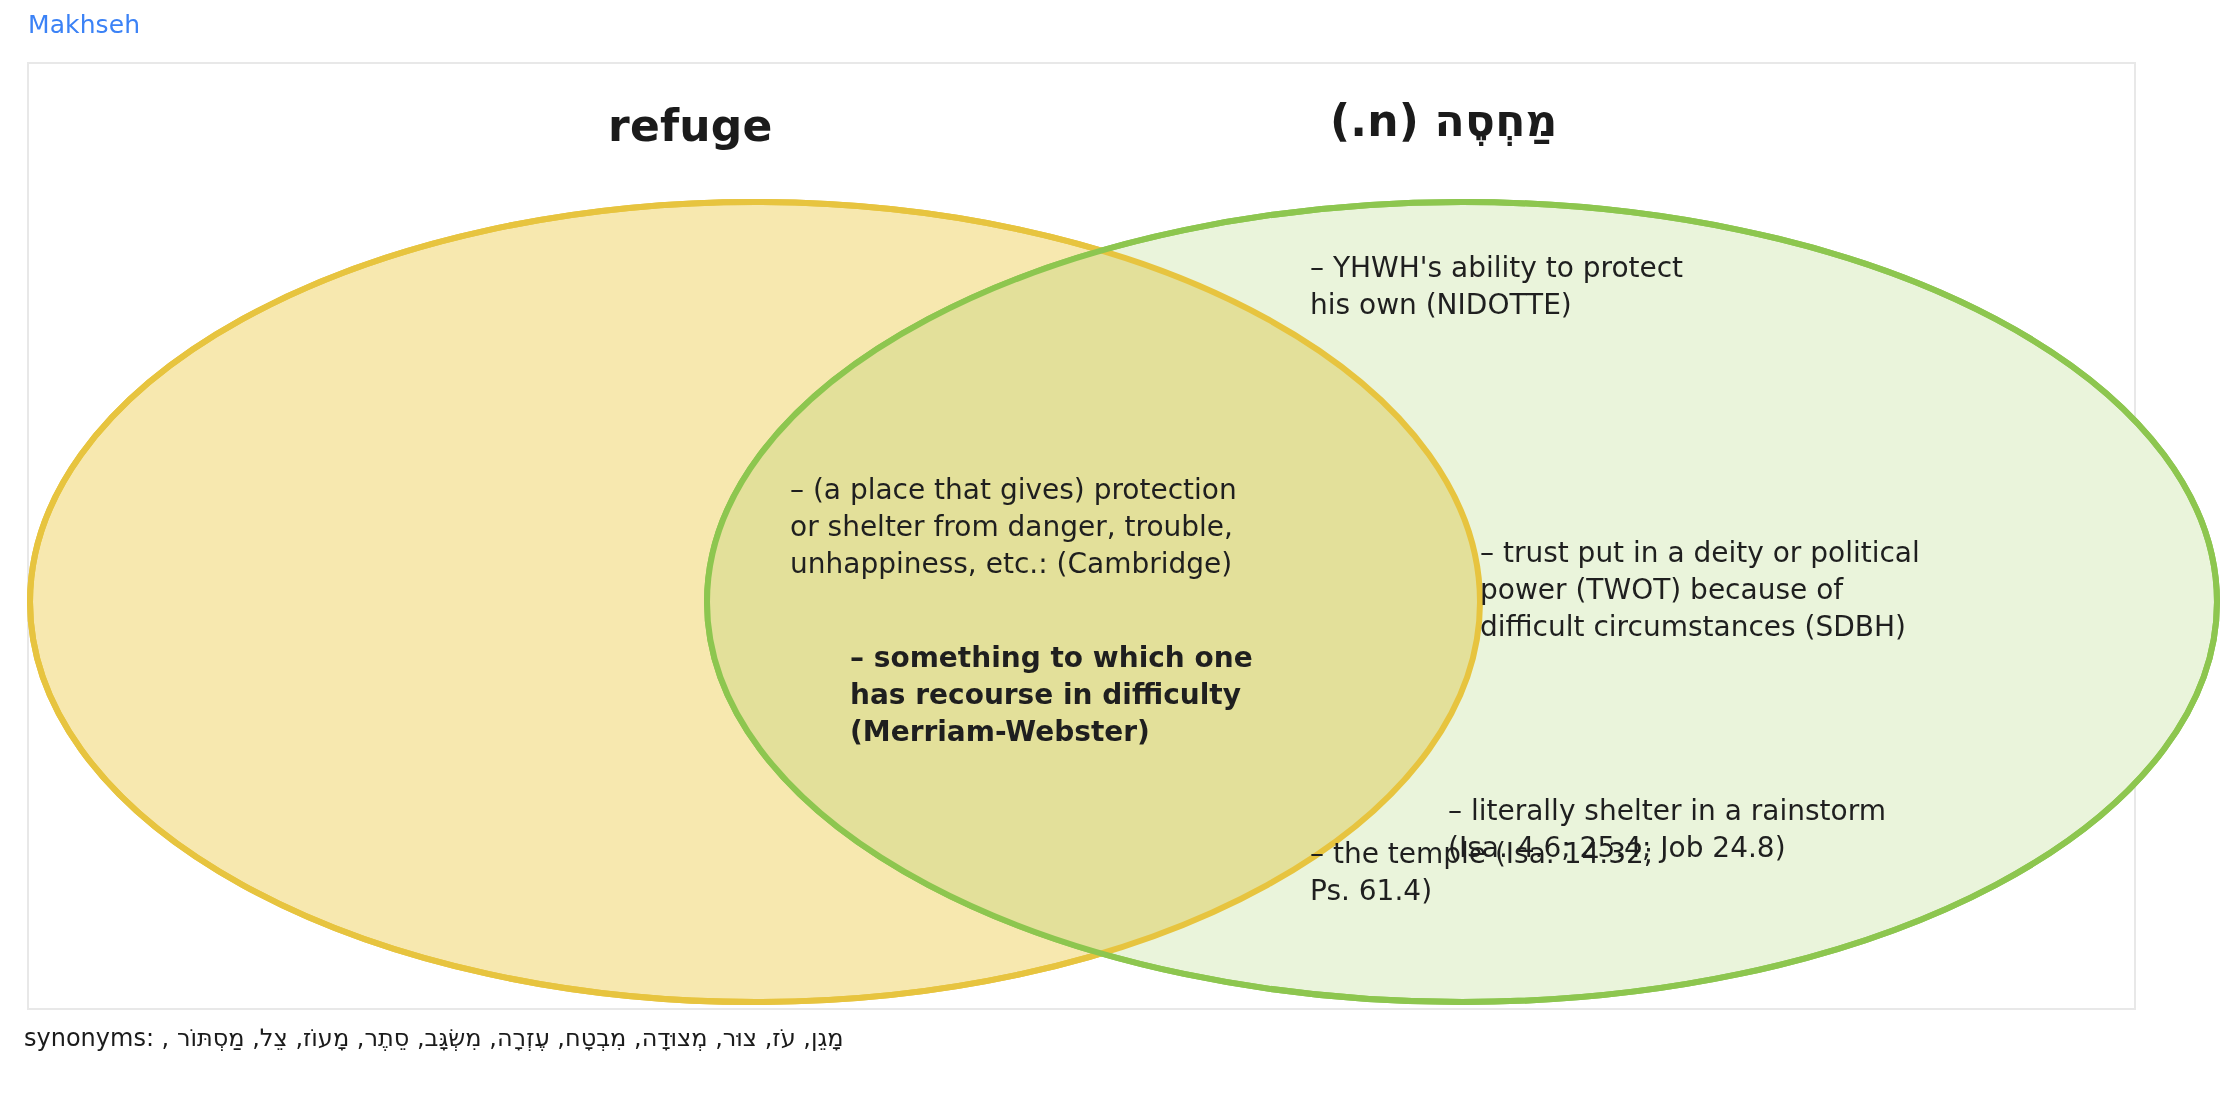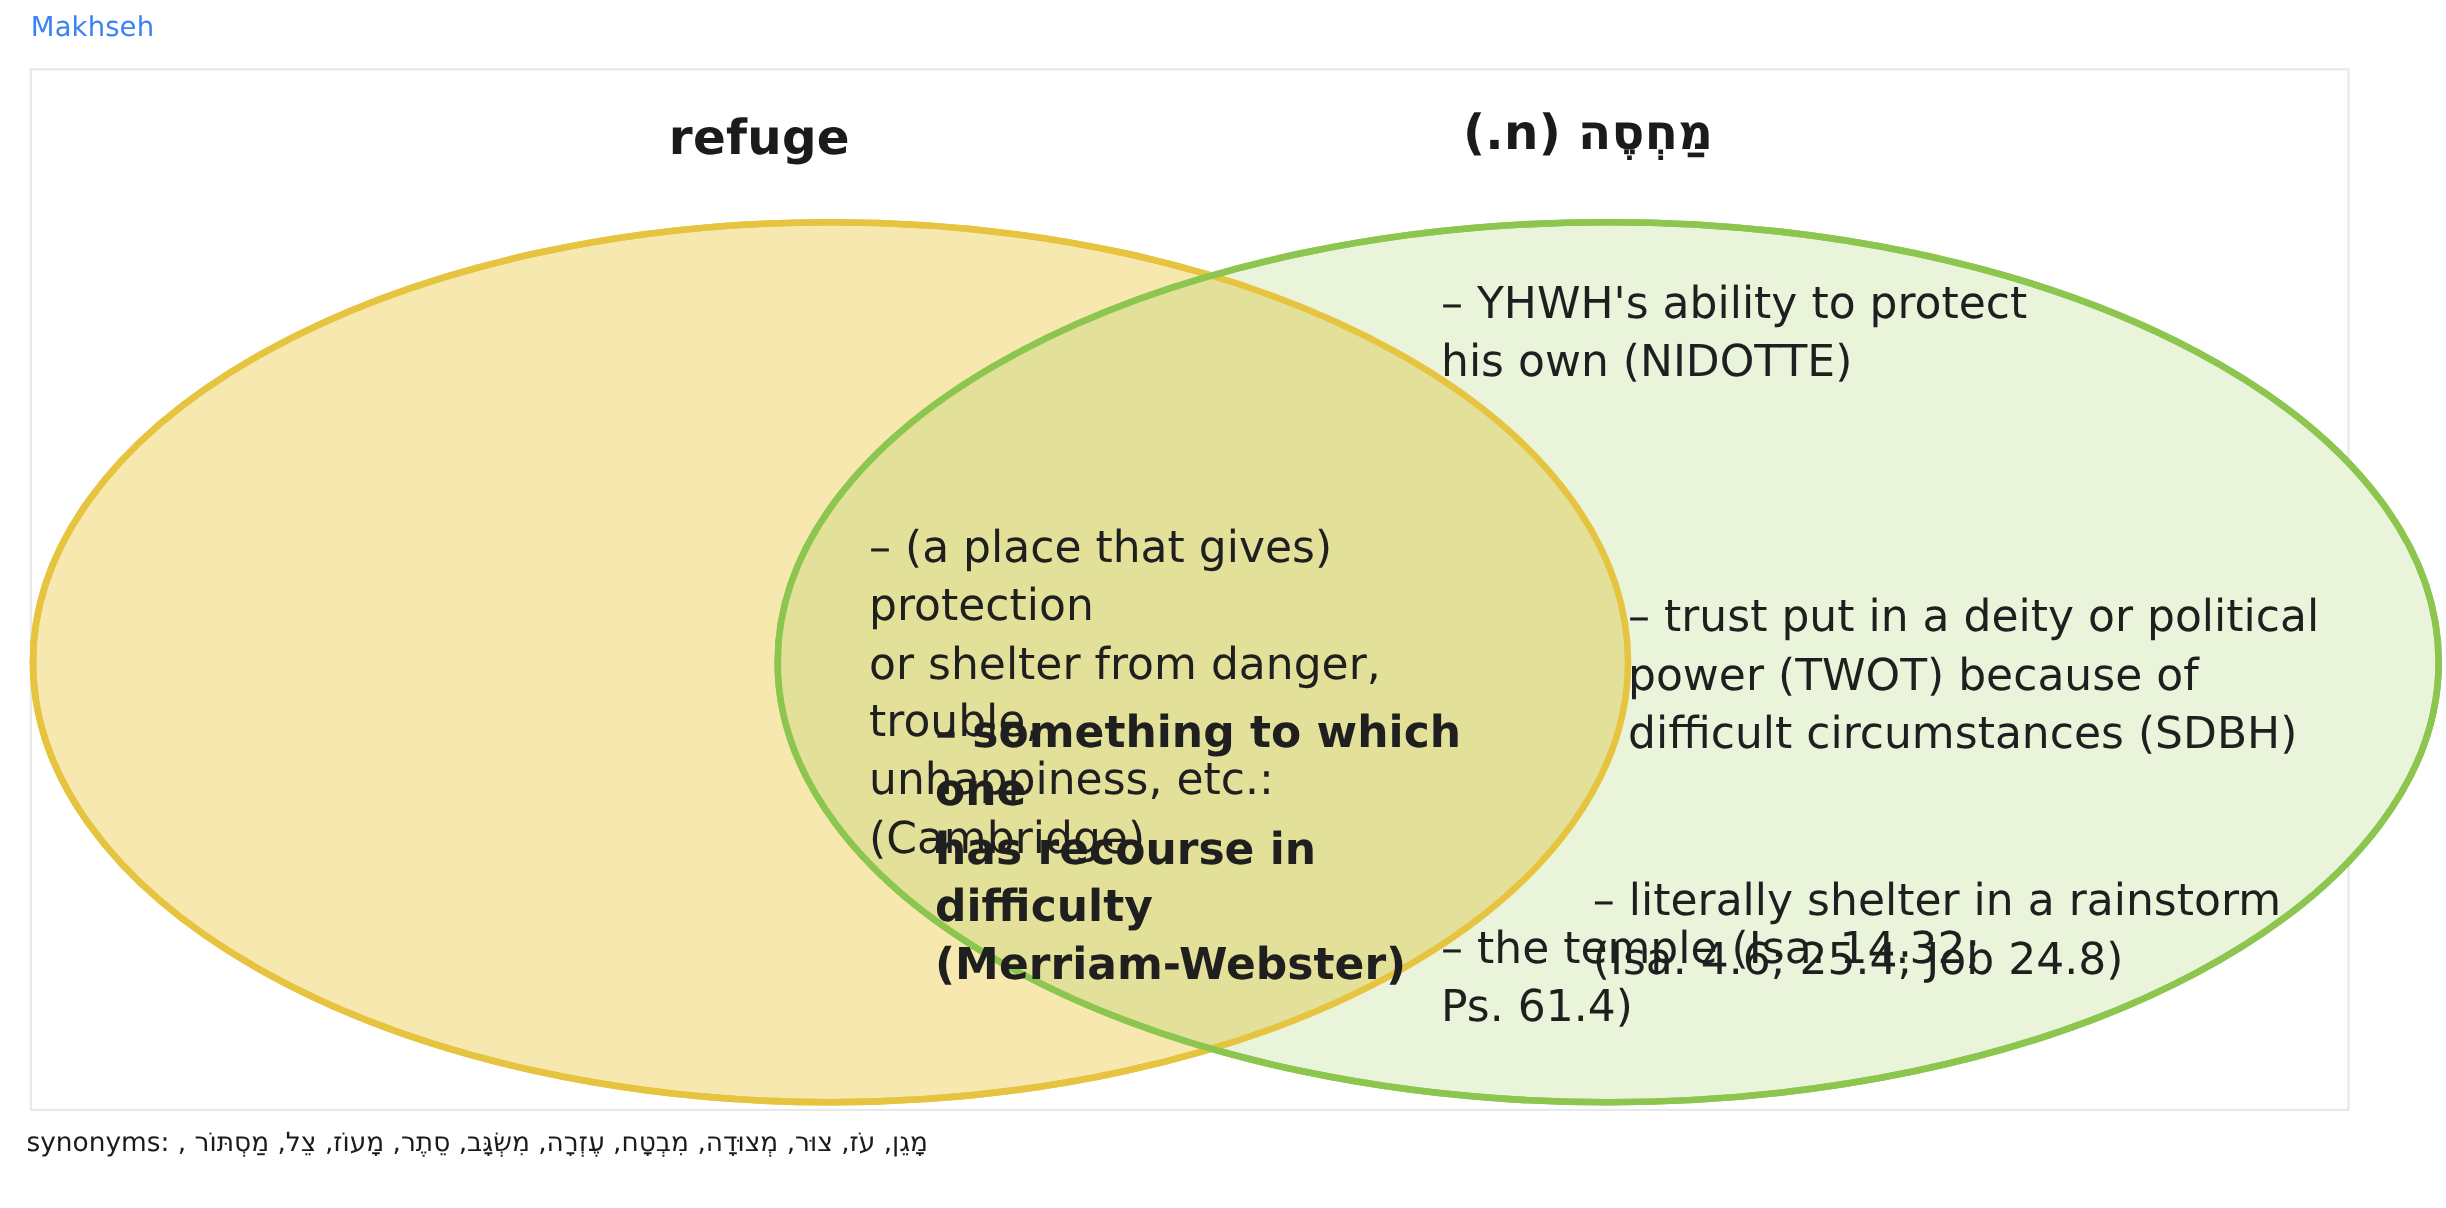--- a/index.html
+++ b/index.html
@@ -62,21 +62,21 @@
     left: 0;
     top: 0;
     width: 2224px;
     height: 1098px;
     pointer-events: none;
   }
 
   
   .vtext {
     position: absolute;
-    font-size: 40px;
+    font-size: 28px;
     line-height: 1.32;
     color: #1f1f1f;
     white-space: pre-line;
   }
   .c  { }
   .l  { text-align: left; }
 
   .t-left     { left: 55px;   top: 552px;  width: 680px; }
   .t-overlap1 { left: 790px;  top: 472px;  width: 630px; }
   .t-overlap2 { left: 850px;  top: 640px;  width: 545px; font-weight: bold; }

